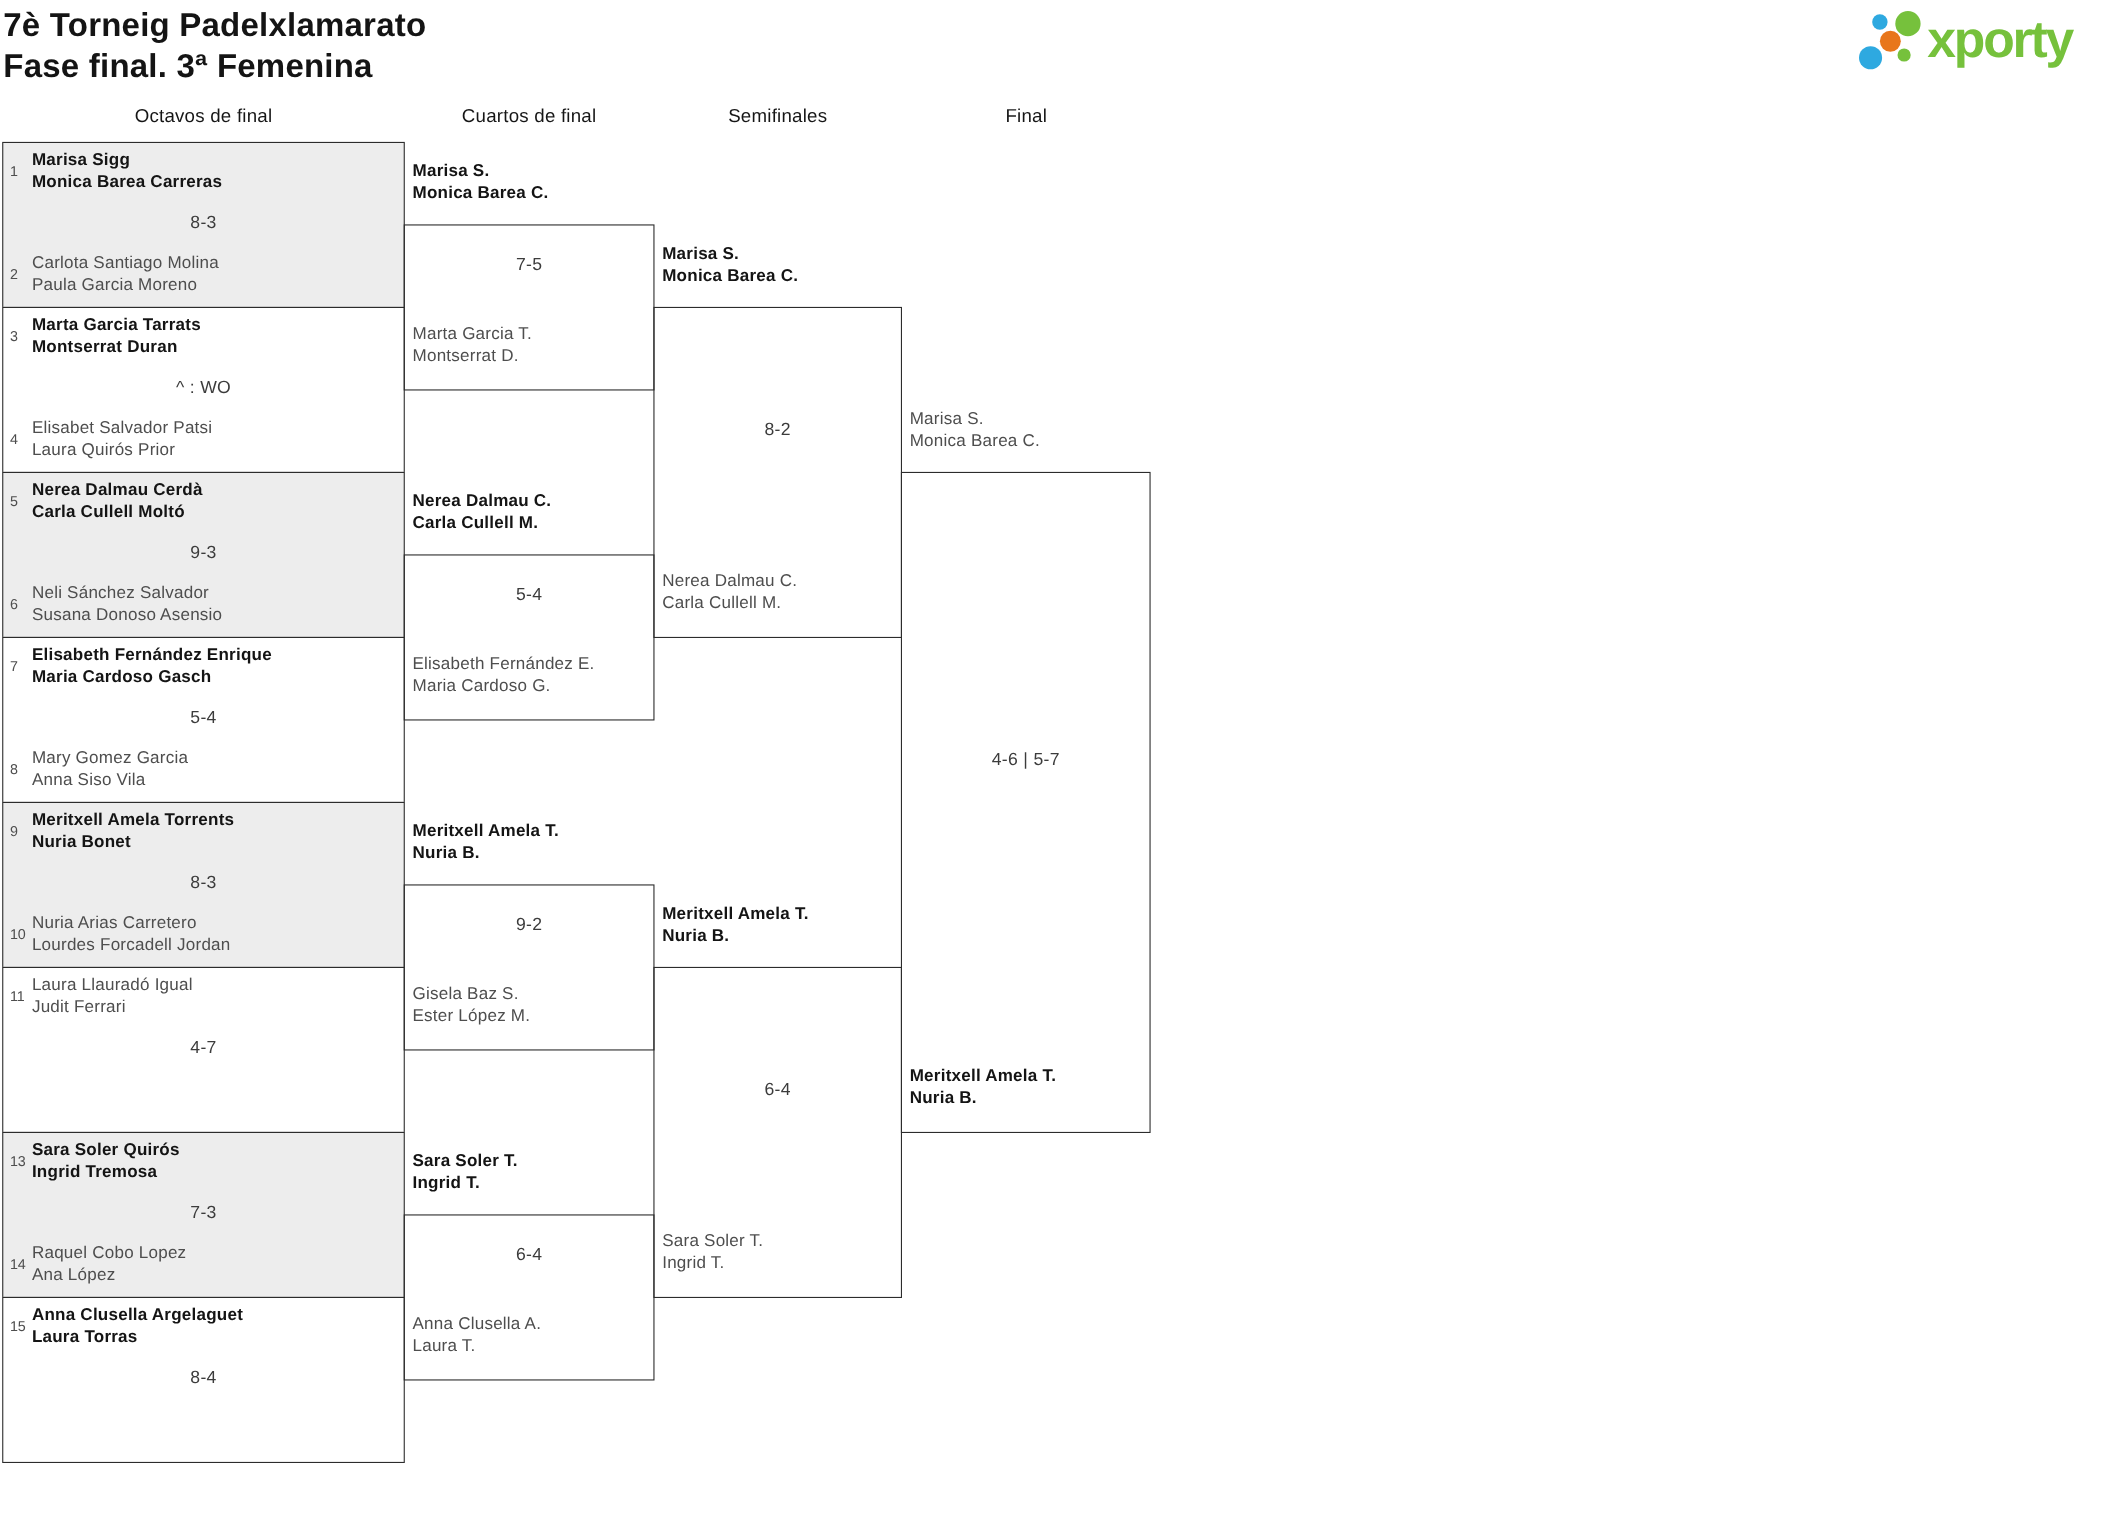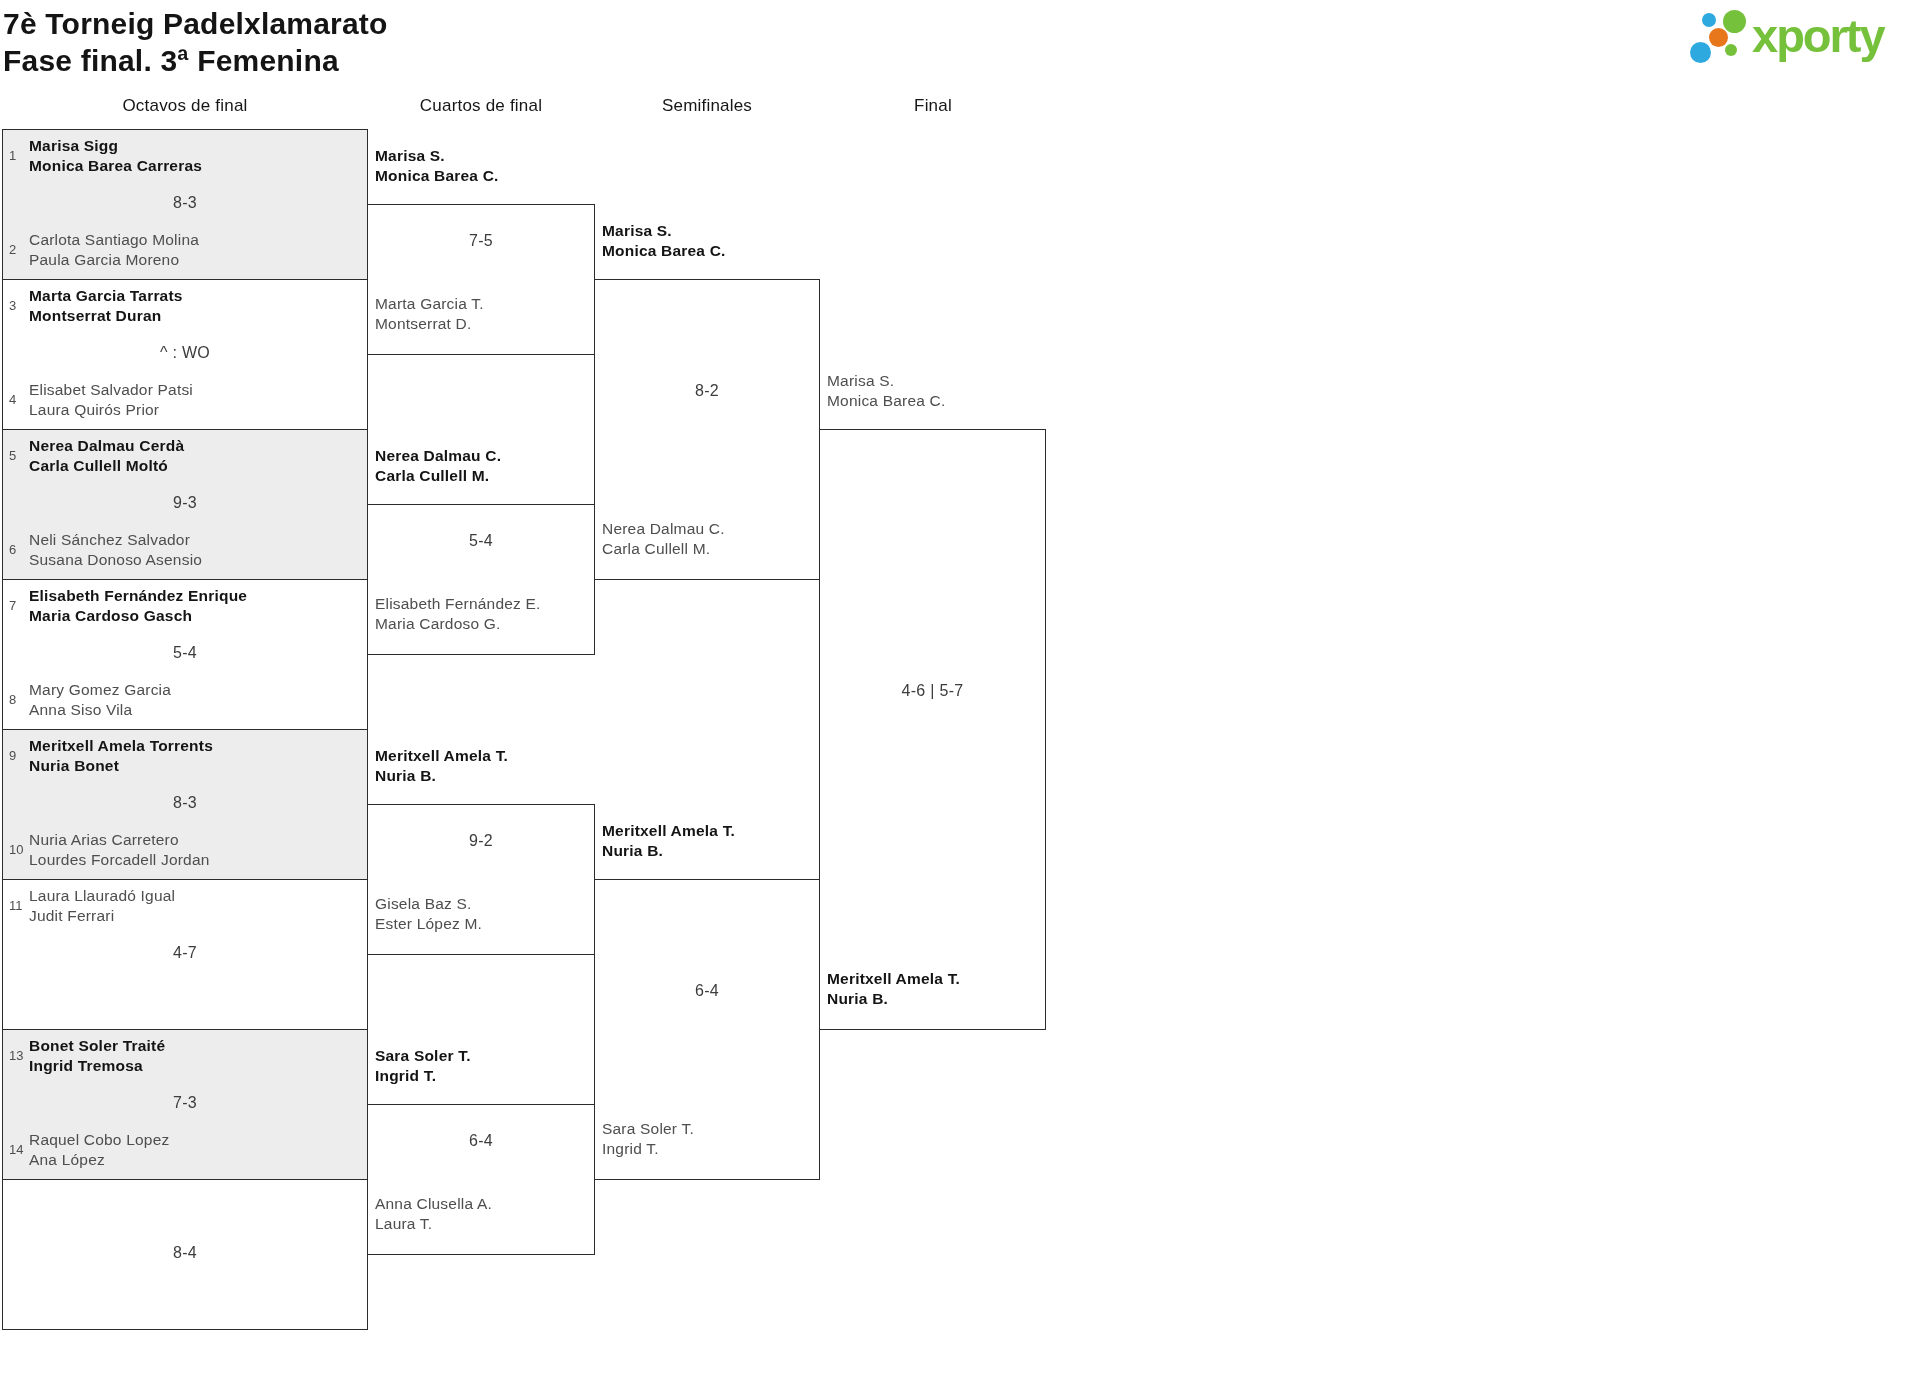--- a/index.html
+++ b/index.html
@@ -164,34 +164,41 @@
           <span class="player">Laura Llauradó Igual</span>
           <span class="player">Judit Ferrari</span>
         </span>
       </div>
       <div class="score" style="left: 0px; right: 0px; top: 63px;">4-7</div>
     </div>
     <div class="m16-box alt" style="left: 2px; top: 1029px; width: 366px; height: 151px; padding-left: 29px;">
       <div class="team-row row-top">
         <span class="seed">13</span>
         <span class="names">
-          <span class="player winner">Bonet Soler Traité</span>
+          <span class="player winner">Sara Soler Quirós</span>
           <span class="player winner">Ingrid Tremosa</span>
         </span>
       </div>
       <div class="team-row row-bottom">
         <span class="seed">14</span>
         <span class="names">
           <span class="player">Raquel Cobo Lopez</span>
           <span class="player">Ana López</span>
         </span>
       </div>
       <div class="score" style="left: 0px; right: 0px; top: 63px;">7-3</div>
     </div>
     <div class="m16-box" style="left: 2px; top: 1179px; width: 366px; height: 151px;">
+      <div class="team-row row-top">
+        <span class="seed">15</span>
+        <span class="names">
+          <span class="player winner">Anna Clusella Argelaguet</span>
+          <span class="player winner">Laura Torras</span>
+        </span>
+      </div>
       <div class="score" style="left: 0px; right: 0px; top: 63px;">8-4</div>
     </div>
     <div class="round-box" style="left: 367px; top: 204px; width: 228px; height: 151px;"></div>
     <div class="team-label" style="left: 375px; top: 146px; width: 212px;">
       <span class="player winner">Marisa S.</span>
       <span class="player winner">Monica Barea C.</span>
     </div>
     <div class="team-label" style="left: 375px; top: 294px; width: 212px;">
       <span class="player">Marta Garcia T.</span>
       <span class="player">Montserrat D.</span>

